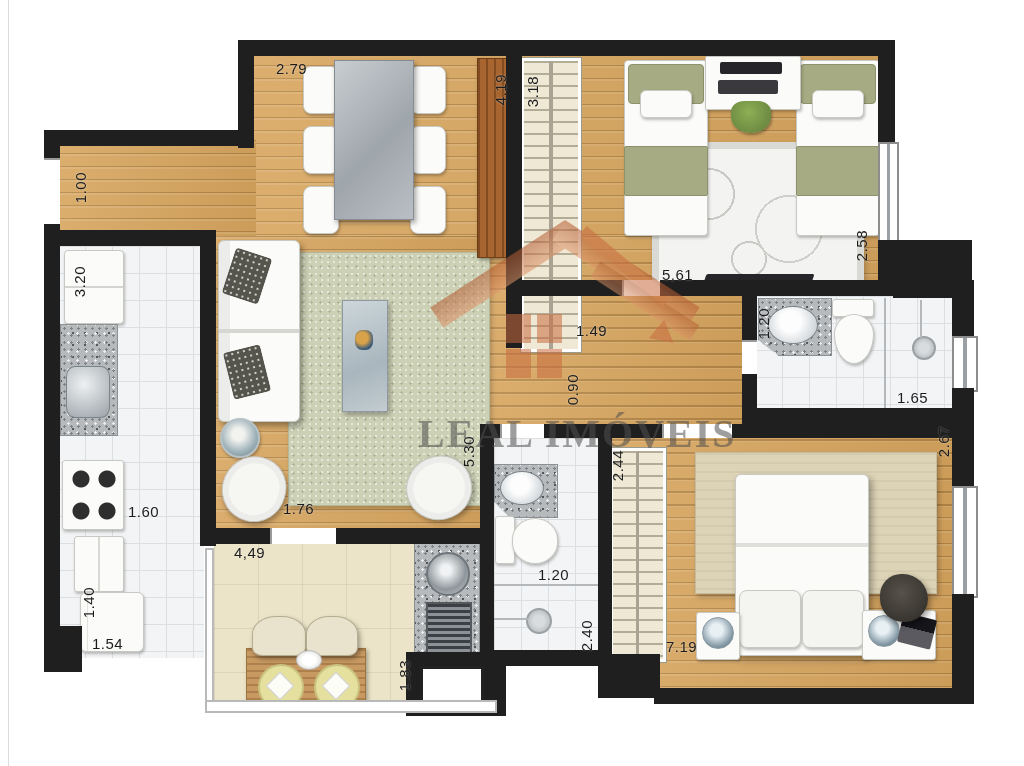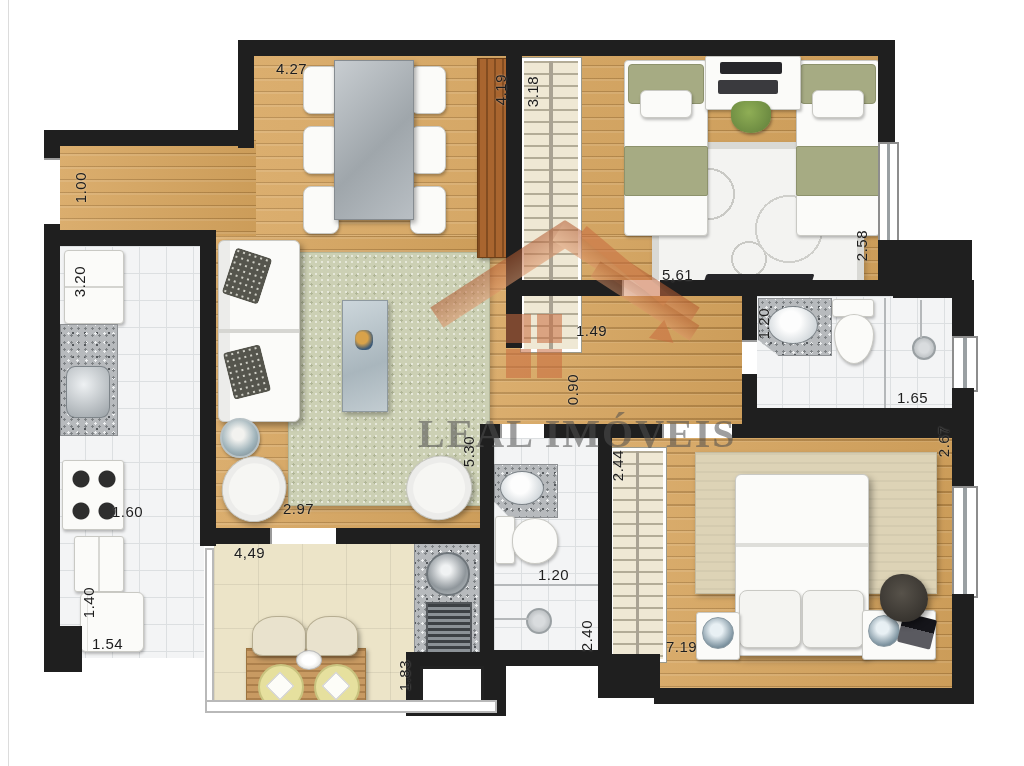--- a/index.html
+++ b/index.html
@@ -222,35 +222,35 @@
         <i></i>
         <i></i>
         <i></i>
         <i></i>
       </div>
     <div class="txt">LEAL IMÓVEIS</div>
   </div>
 
   <div id="dims" class="abs" style="left:0;top:0;width:1024px;height:766px;pointer-events:none;">
       <span class="dim v" style="left: 72px; top: 172px;">1.00</span>
-      <span class="dim h" style="left: 276px; top: 60px;">4.27</span>
+      <span class="dim h" style="left: 276px; top: 60px;">2.79</span>
       <span class="dim v" style="left: 492px; top: 74px;">4.19</span>
       <span class="dim v" style="left: 524px; top: 76px;">3.18</span>
       <span class="dim h" style="left: 662px; top: 266px;">5,61</span>
       <span class="dim v" style="left: 853px; top: 230px;">2.58</span>
       <span class="dim v" style="left: 755px; top: 308px;">1.20</span>
       <span class="dim h" style="left: 897px; top: 389px;">1.65</span>
       <span class="dim h" style="left: 576px; top: 322px;">1.49</span>
       <span class="dim v" style="left: 564px; top: 374px;">0.90</span>
       <span class="dim v" style="left: 71px; top: 266px;">3.20</span>
-      <span class="dim h" style="left: 112px; top: 503px;">1.60</span>
+      <span class="dim h" style="left: 128px; top: 503px;">1.60</span>
       <span class="dim v" style="left: 80px; top: 587px;">1.40</span>
       <span class="dim h" style="left: 92px; top: 635px;">1.54</span>
       <span class="dim v" style="left: 460px; top: 436px;">5.30</span>
-      <span class="dim h" style="left: 283px; top: 500px;">2.97</span>
+      <span class="dim h" style="left: 283px; top: 500px;">1.76</span>
       <span class="dim h" style="left: 234px; top: 544px;">4,49</span>
       <span class="dim v" style="left: 396px; top: 660px;">1.83</span>
       <span class="dim h" style="left: 538px; top: 566px;">1.20</span>
       <span class="dim v" style="left: 578px; top: 620px;">2.40</span>
       <span class="dim v" style="left: 609px; top: 450px;">2.44</span>
       <span class="dim h" style="left: 666px; top: 638px;">7.19</span>
       <span class="dim v" style="left: 935px; top: 426px;">2.67</span>
     </div>
 </div>
 

